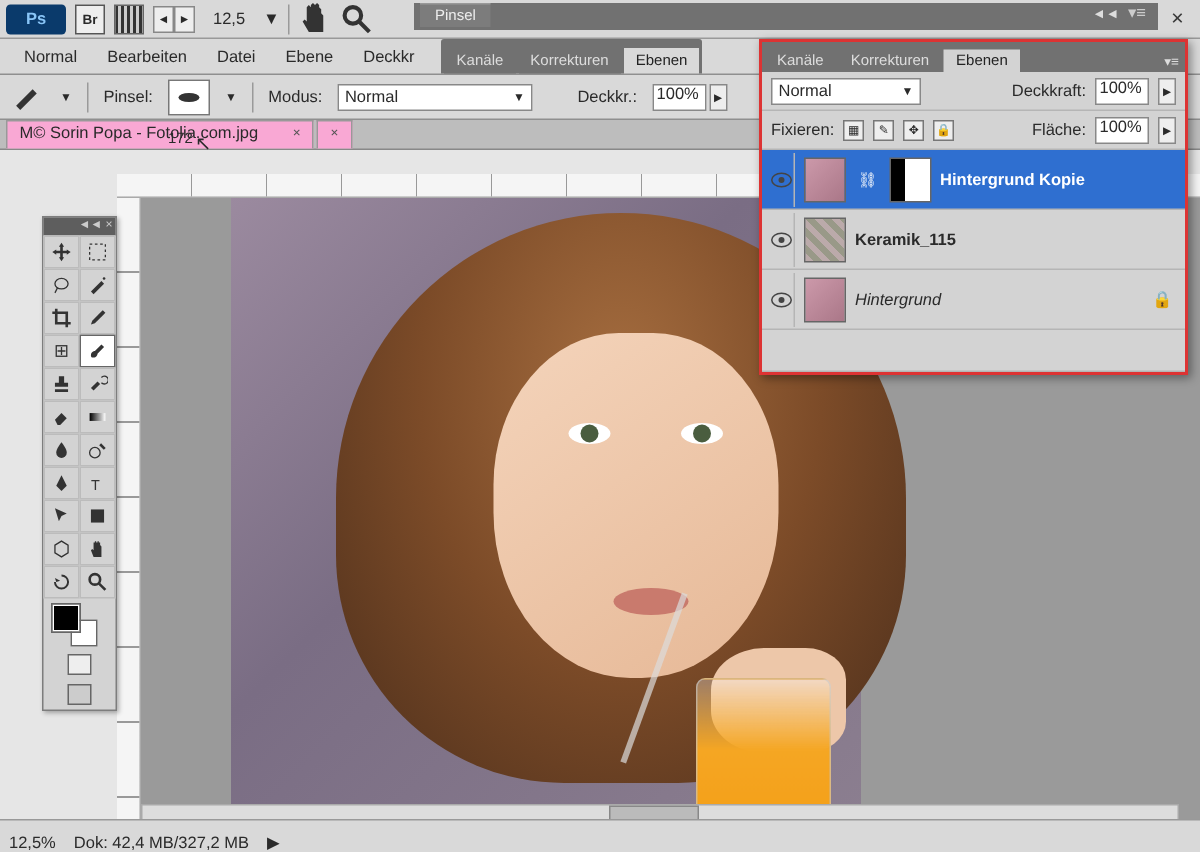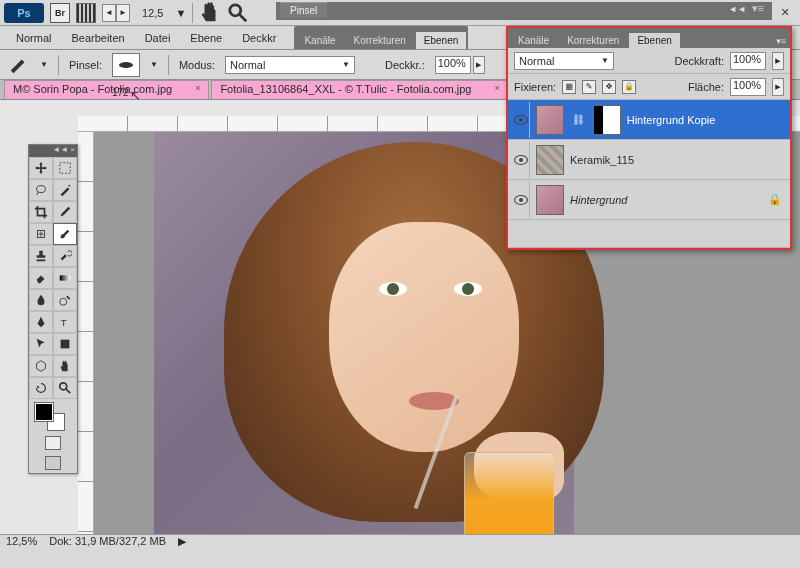--- a/index.html
+++ b/index.html
@@ -71,24 +71,24 @@
 .layer{height:40px;display:flex;align-items:center;border-bottom:1px solid #b5b5b5;padding:0 4px;gap:6px}
 .layer.sel{background:#2f6fd0;color:#fff}
 .layer.sel *{color:#fff}
 .eye-col{width:18px;height:36px;border-right:1px solid #b5b5b5;display:flex;align-items:center;justify-content:center}
 .eye-ic{width:14px;height:10px;border:1px solid #444;border-radius:50%;position:relative}
 .eye-ic::after{content:"";position:absolute;width:4px;height:4px;background:#444;border-radius:50%;left:4px;top:2px}
 .thumb{width:28px;height:30px;border:1px solid #666;background:linear-gradient(135deg,#c9a,#a78)}
 .thumb.mask{background:linear-gradient(90deg,#000 35%,#fff 35%)}
 .thumb.tex{background:repeating-linear-gradient(45deg,#baa 0 4px,#998 4px 8px)}
 .link-ic{font-size:10px;padding:0 2px}
-.layer-name{font-size:11px;font-weight:normal}
+.layer-name{font-size:11px;font-weight:bold}
 .layer-name.italic{font-style:italic;font-weight:normal}
 .lp-empty{height:28px;border-bottom:1px solid #b5b5b5}
-.statusbar{position:absolute;left:0;bottom:0;right:0;height:34px;background:#d9d9d9;border-top:1px solid #999;display:flex;align-items:flex-start;padding:0 6px;gap:12px;font-size:10px}
+.statusbar{position:absolute;left:0;bottom:0;right:0;height:22px;background:#d9d9d9;border-top:1px solid #999;display:flex;align-items:flex-end;padding:0 6px;gap:12px;font-size:10px}
 .scroll-h{position:absolute;bottom:18px;left:94px;right:14px;height:14px;background:#ddd;border:1px solid #aaa}
 .scroll-thumb{position:absolute;left:45%;width:60px;height:12px;background:#bbb;border:1px solid #888;top:0}
 .cursor{position:absolute;left:130px;top:88px;font-size:13px;z-index:50;pointer-events:none}
 .sep{width:1px;height:20px;background:#9a9a9a}
 </style>
 </head>
 <body>
 
 <div class="topbar">
   <div class="logo">Ps</div>
@@ -166,21 +166,20 @@
 </div>
 
 <div class="cursor">↖</div>
 
 <div class="doc-tabs">
   <div class="doc-tab">
     <span>M© Sorin Popa - Fotolia.com.jpg</span>
     <span class="close-x">×</span>
   </div>
   <div class="doc-tab">
-    <span>Fotolia_13106864_XXL - © T.Tulic - Fotolia.com.jpg</span>
     <span class="close-x">×</span>
   </div>
 </div>
 
 <div class="workarea">
   <div class="ruler-h"></div>
   <div class="ruler-v"></div>
   <div class="canvas">
     <div class="photo">
       <div class="hair"></div>
@@ -370,35 +369,35 @@
       <div class="thumb"></div>
       <span class="link-ic">⛓</span>
       <div class="thumb mask"></div>
       <span class="layer-name">Hintergrund Kopie</span>
     </div>
     <div class="layer">
       <div class="eye-col">
           <div class="eye-ic"></div>
         </div>
       <div class="thumb tex"></div>
-      <span class="layer-name" style="font-weight:normal">Keramik_115</span>
+      <span class="layer-name" style="font-weight:bold">Keramik_115</span>
     </div>
     <div class="layer">
       <div class="eye-col">
           <div class="eye-ic"></div>
         </div>
       <div class="thumb"></div>
       <span class="layer-name italic">Hintergrund</span>
       <span style="margin-left:auto;padding-right:4px">🔒</span>
     </div>
     <div class="lp-empty"></div>
   </div>
 </div>
 
 <div class="scroll-h">
   <div class="scroll-thumb"></div>
 </div>
 
 <div class="statusbar">
   <span>12,5%</span>
-  <span><span>Dok:</span> <span>31,9 MB/327,2 MB</span></span>
+  <span><span>Dok:</span> <span>42,4 MB/327,2 MB</span></span>
   <span>▶</span>
 </div>
 
 </body></html>

